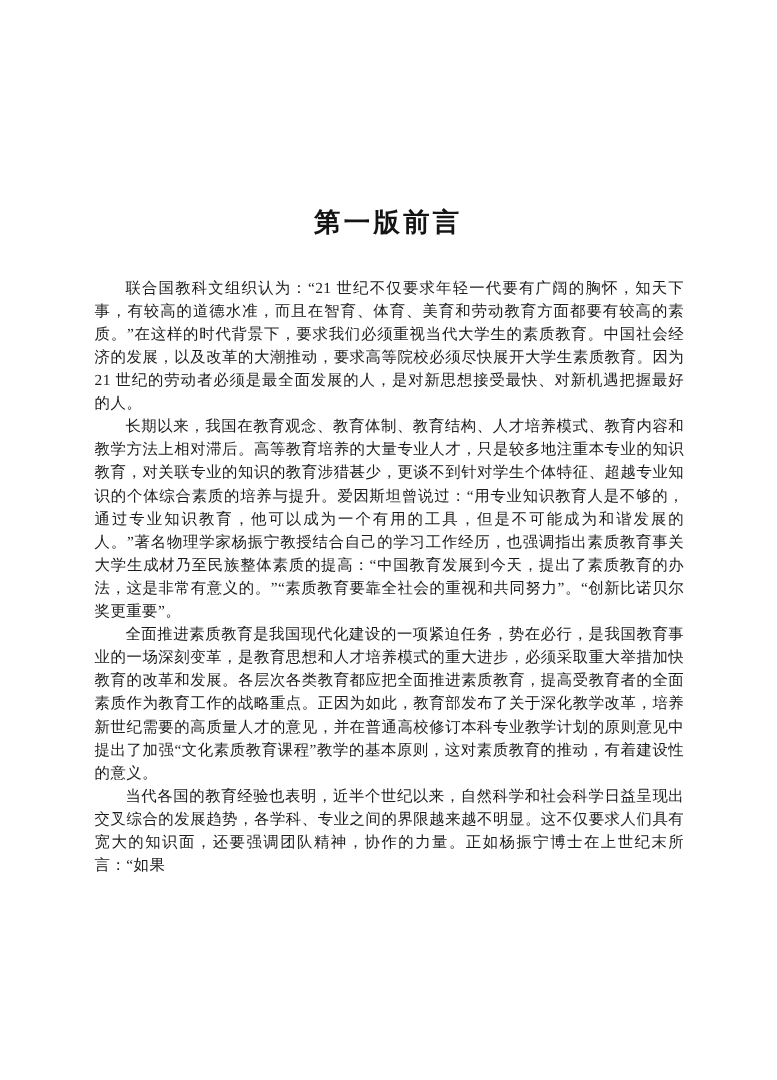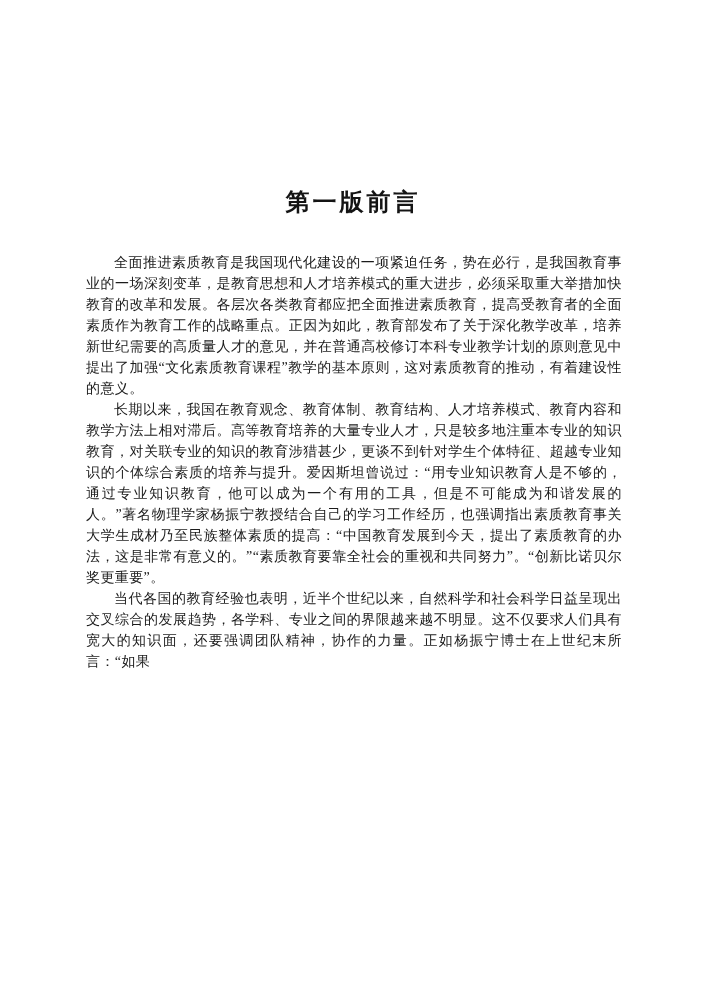--- a/index.html
+++ b/index.html
@@ -44,17 +44,18 @@
     padding: 0;
     text-indent: 2em;
   }
 </style>
 </head>
 <body>
 
 <div class="page">
   <h1 class="title">第一版前言</h1>
   <div class="content">
+    <p>联合国教科文组织认为：“21 世纪不仅要求年轻一代要有广阔的胸怀，知天下事，有较高的道德水准，而且在智育、体育、美育和劳动教育方面都要有较高的素质。”在这样的时代背景下，要求我们必须重视当代大学生的素质教育。中国社会经济的发展，以及改革的大潮推动，要求高等院校必须尽快展开大学生素质教育。因为 21 世纪的劳动者必须是最全面发展的人，是对新思想接受最快、对新机遇把握最好的人。</p>
+    <p>长期以来，我国在教育观念、教育体制、教育结构、人才培养模式、教育内容和教学方法上相对滞后。高等教育培养的大量专业人才，只是较多地注重本专业的知识教育，对关联专业的知识的教育涉猎甚少，更谈不到针对学生个体特征、超越专业知识的个体综合素质的培养与提升。爱因斯坦曾说过：“用专业知识教育人是不够的，通过专业知识教育，他可以成为一个有用的工具，但是不可能成为和谐发展的人。”著名物理学家杨振宁教授结合自己的学习工作经历，也强调指出素质教育事关大学生成材乃至民族整体素质的提高：“中国教育发展到今天，提出了素质教育的办法，这是非常有意义的。”“素质教育要靠全社会的重视和共同努力”。“创新比诺贝尔奖更重要”。</p>
     <p>全面推进素质教育是我国现代化建设的一项紧迫任务，势在必行，是我国教育事业的一场深刻变革，是教育思想和人才培养模式的重大进步，必须采取重大举措加快教育的改革和发展。各层次各类教育都应把全面推进素质教育，提高受教育者的全面素质作为教育工作的战略重点。正因为如此，教育部发布了关于深化教学改革，培养新世纪需要的高质量人才的意见，并在普通高校修订本科专业教学计划的原则意见中提出了加强“文化素质教育课程”教学的基本原则，这对素质教育的推动，有着建设性的意义。</p>
-    <p>长期以来，我国在教育观念、教育体制、教育结构、人才培养模式、教育内容和教学方法上相对滞后。高等教育培养的大量专业人才，只是较多地注重本专业的知识教育，对关联专业的知识的教育涉猎甚少，更谈不到针对学生个体特征、超越专业知识的个体综合素质的培养与提升。爱因斯坦曾说过：“用专业知识教育人是不够的，通过专业知识教育，他可以成为一个有用的工具，但是不可能成为和谐发展的人。”著名物理学家杨振宁教授结合自己的学习工作经历，也强调指出素质教育事关大学生成材乃至民族整体素质的提高：“中国教育发展到今天，提出了素质教育的办法，这是非常有意义的。”“素质教育要靠全社会的重视和共同努力”。“创新比诺贝尔奖更重要”。</p>
     <p>当代各国的教育经验也表明，近半个世纪以来，自然科学和社会科学日益呈现出交叉综合的发展趋势，各学科、专业之间的界限越来越不明显。这不仅要求人们具有宽大的知识面，还要强调团队精神，协作的力量。正如杨振宁博士在上世纪末所言：“如果</p>
   </div>
 </div>
 
 </body></html>

